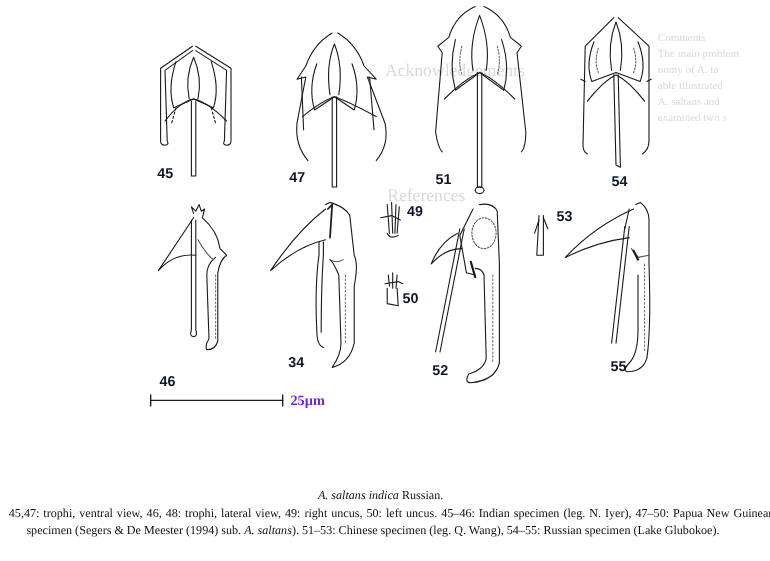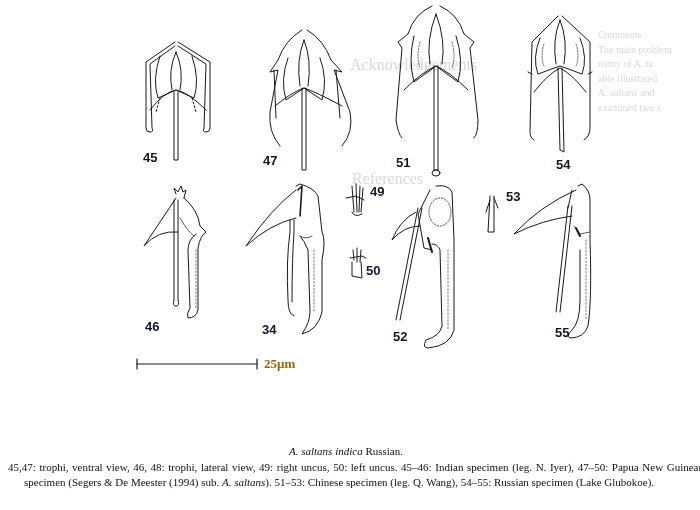--- a/index.html
+++ b/index.html
@@ -13,21 +13,21 @@
       white-space: nowrap; pointer-events: none;
     }
     .plate { position: absolute; left: 0; top: 0; width: 700px; height: 440px; }
     .plate svg { position: absolute; left: 0; top: 0; }
     .fig-label {
       position: absolute; font-family: "Liberation Sans", "DejaVu Sans", sans-serif;
       font-weight: bold; font-size: 13px; color: #0f172a; line-height: 13px;
     }
     .scale-label {
       position: absolute; font-family: "Liberation Serif", serif; font-weight: bold;
-      font-size: 13px; color: #a16207; line-height: 13px;
+      font-size: 13px; color: #6d28d9; line-height: 13px;
     }
     .caption-title {
       position: absolute; left: 0; top: 445px; width: 692px; text-align: center;
       font-size: 11px; line-height: 13px;
     }
     .caption-body {
       position: absolute; left: 8px; top: 460px; width: 680px;
       font-size: 11px; line-height: 14.5px; text-align: justify;
       padding-left: 16px; text-indent: -16px;
     }
@@ -152,21 +152,21 @@
       <line x1="137" y1="364" x2="257" y2="364"></line>
       <line x1="137" y1="359" x2="137" y2="369"></line>
       <line x1="257" y1="359" x2="257" y2="369"></line>
     </g>
   </svg>
 
   <div class="fig-label" style="left:143px; top:151px;">45</div>
   <div class="fig-label" style="left:263px; top:154px;">47</div>
   <div class="fig-label" style="left:396px; top:156px;">51</div>
   <div class="fig-label" style="left:526px; top:158px;margin-left:30px;">54</div>
-  <div class="fig-label" style="left:145px; top:320px;">46</div>
+  <div class="fig-label" style="left:145px; top:340px;">46</div>
   <div class="fig-label" style="left:262px; top:323px;">34</div>
   <div class="fig-label" style="left:370px; top:185px;">49</div>
   <div class="fig-label" style="left:366px; top:264px;">50</div>
   <div class="fig-label" style="left:393px; top:330px;">52</div>
   <div class="fig-label" style="left:506px; top:190px;text-align:center;">53</div>
   <div class="fig-label" style="left:555px; top:326px;">55</div>
 
   <div class="scale-label" style="left:264px; top:357px;">25µm</div>
 </div>
 

